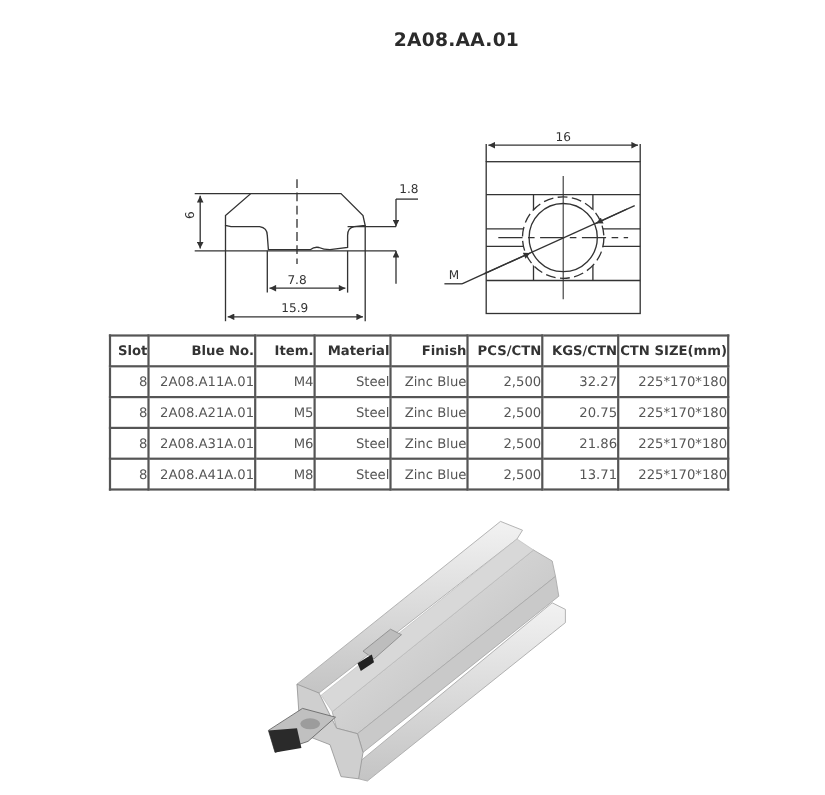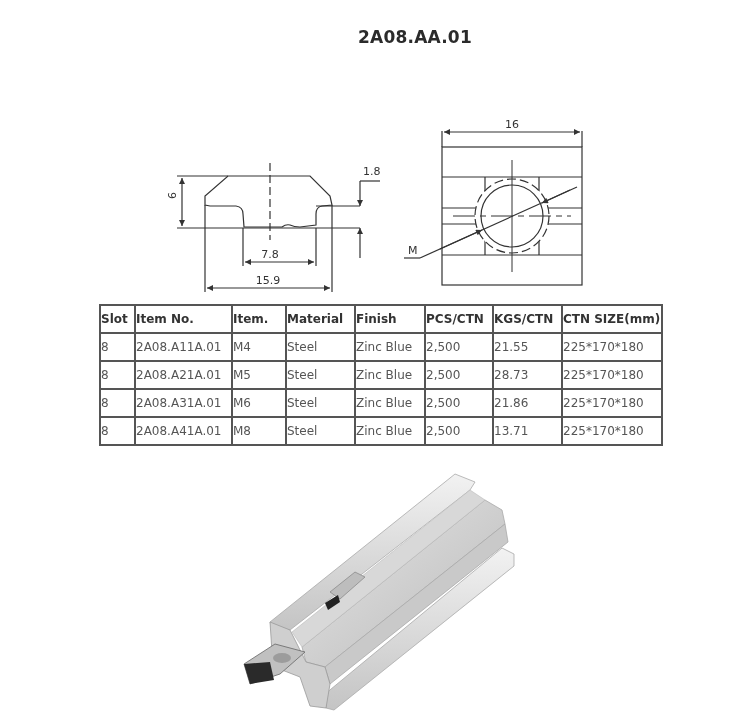--- a/index.html
+++ b/index.html
@@ -4,21 +4,21 @@
 <style>
   html, body { margin: 0; padding: 0; background: #ffffff; }
   body { width: 750px; height: 723px; position: relative; overflow: hidden;
          font-family: "DejaVu Sans", "Liberation Sans", sans-serif; color: #333; }
   .title { position: absolute; left: 0; width: 750px; top: 27px; text-align: center;
            font-weight: bold; font-size: 17px; color: #2b2b2b; letter-spacing: 0.2px; padding-left: 40px; }
   svg.drawing { position: absolute; left: 0; top: 0; }
   .dim-text { font-family: "DejaVu Sans", sans-serif; font-size: 11px; fill: #333; }
   table.spec { position: absolute; left: 99px; top: 304px; border-collapse: collapse;
                border: 2px solid #555; font-size: 12px; }
-  table.spec th, table.spec td { border: 2px solid #555; text-align: left; height: 26px; padding: 0; }
+  table.spec th, table.spec td { border: 2px solid #555; text-align: right; height: 26px; padding: 0; }
   table.spec th { font-weight: bold; color: #333; font-size: 12px; }
   table.spec td { color: #555; }
   .product { position: absolute; left: 230px; top: 462px; }
 </style>
 </head>
 <body>
 
 <div class="title">2A08.AA.01</div>
 
 <svg class="drawing" width="750" height="300" viewBox="0 0 750 300">
@@ -74,48 +74,48 @@
     <line x1="570" y1="190" x2="542" y2="203" marker-end="url(#arr)"></line>
   </g>
   <text class="dim-text" x="512" y="128" text-anchor="middle">16</text>
   <text class="dim-text" x="408" y="254">M</text>
 </svg>
 
 <table class="spec">
   <thead>
     <tr>
       <th style="width:33px">Slot</th>
-      <th style="width:95px">Item No.</th>
+      <th style="width:95px">Blue No.</th>
       <th style="width:52px">Item.</th>
       <th style="width:67px">Material</th>
       <th style="width:68px">Finish</th>
       <th style="width:66px">PCS/CTN</th>
       <th style="width:67px">KGS/CTN</th>
       <th style="width:98px">CTN SIZE(mm)</th>
     </tr>
   </thead>
   <tbody>
     <tr>
       <td>8</td>
       <td>2A08.A11A.01</td>
       <td>M4</td>
       <td>Steel</td>
       <td>Zinc Blue</td>
       <td>2,500</td>
-      <td>21.55</td>
+      <td>32.27</td>
       <td>225*170*180</td>
     </tr>
     <tr>
       <td>8</td>
       <td>2A08.A21A.01</td>
       <td>M5</td>
       <td>Steel</td>
       <td>Zinc Blue</td>
       <td>2,500</td>
-      <td>28.73</td>
+      <td>20.75</td>
       <td>225*170*180</td>
     </tr>
     <tr>
       <td>8</td>
       <td>2A08.A31A.01</td>
       <td>M6</td>
       <td>Steel</td>
       <td>Zinc Blue</td>
       <td>2,500</td>
       <td>21.86</td>

